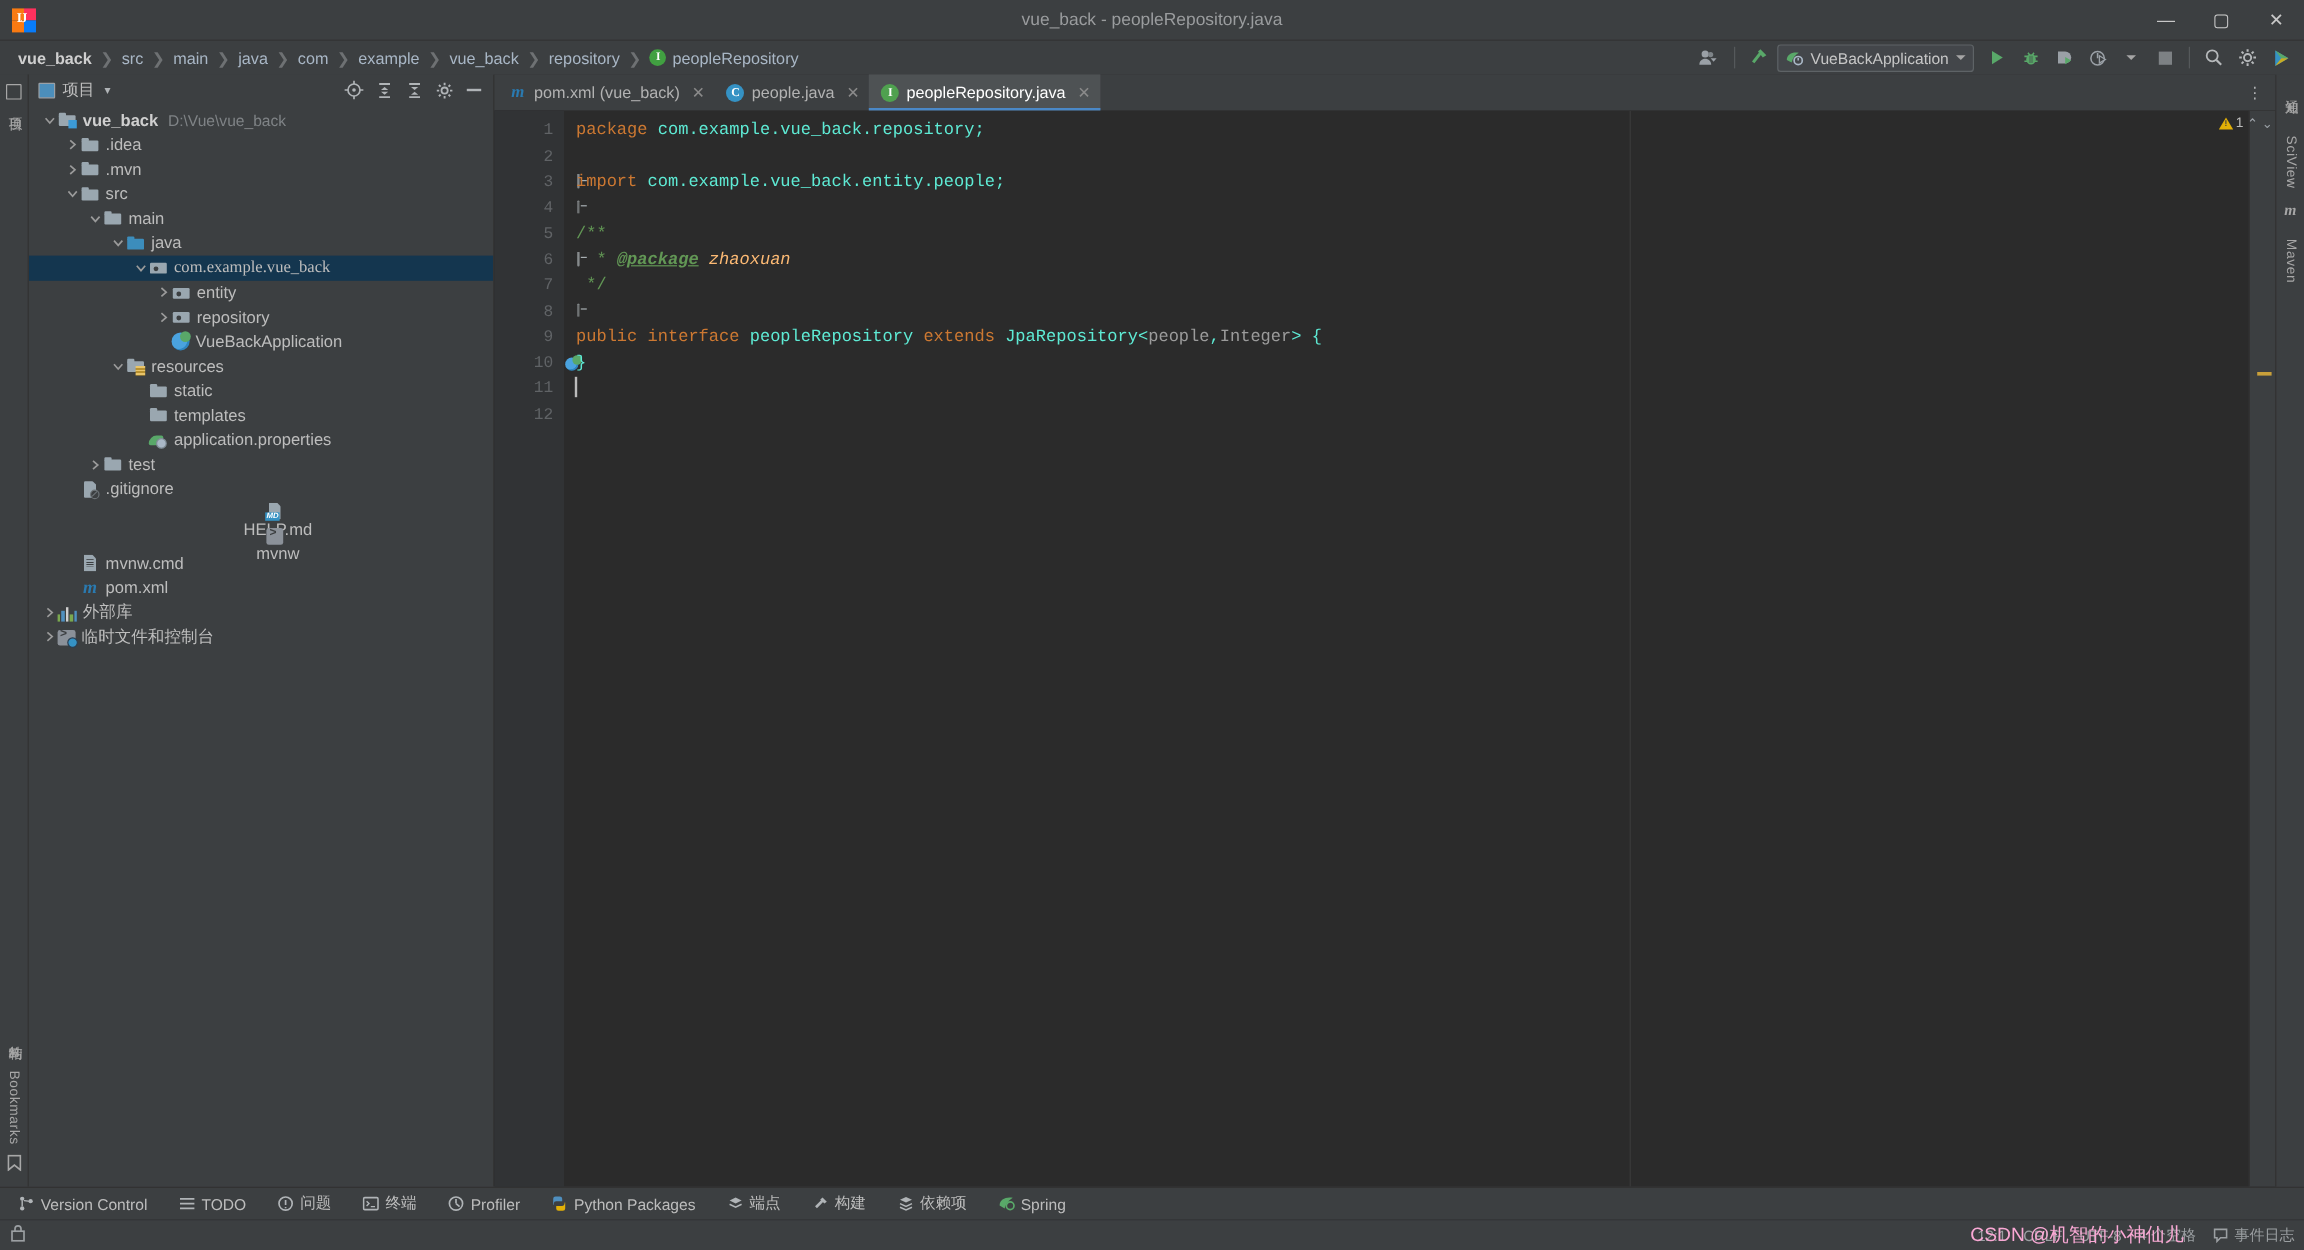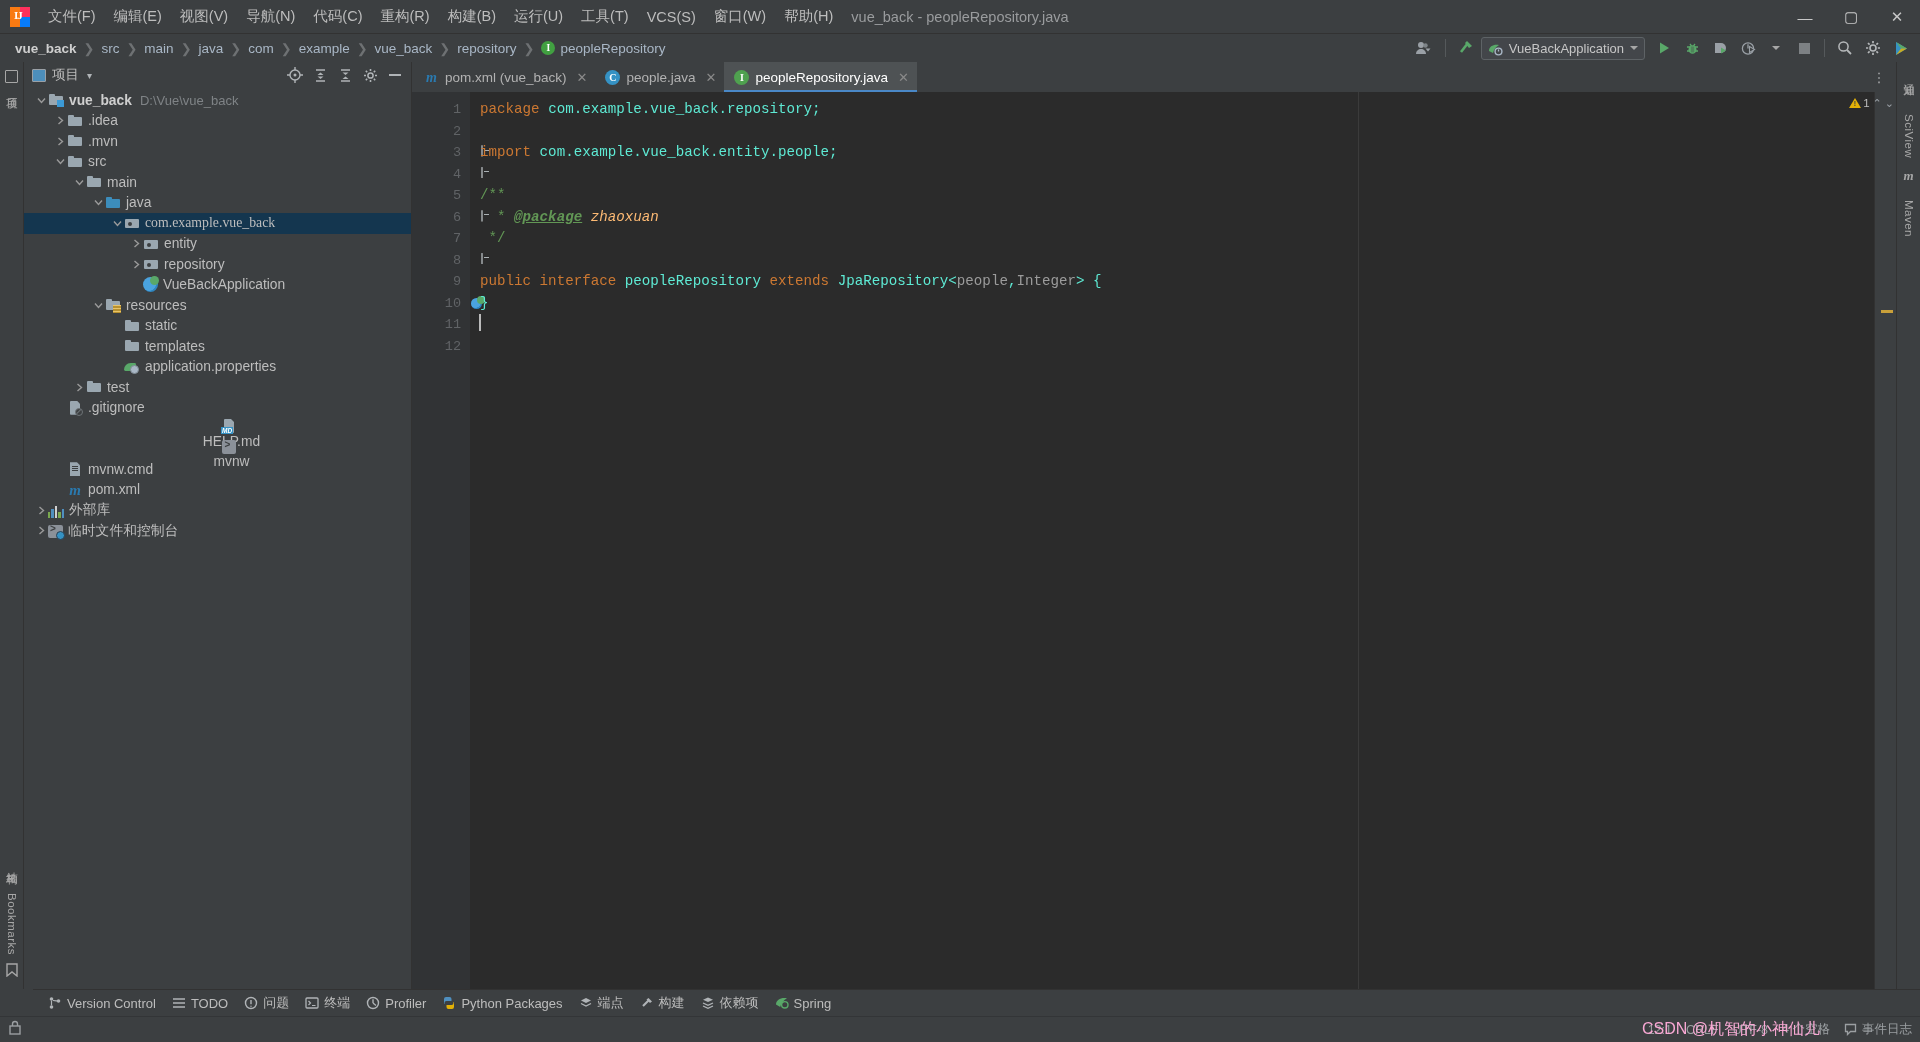--- a/index.html
+++ b/index.html
@@ -279,21 +279,21 @@
   .warn-chip { display: flex; align-items: center; gap: 2px; font-size: 11.5px; color: #bdbdbd; }
   .tri-warn { width: 0; height: 0; border-left: 6px solid transparent; border-right: 6px solid transparent;
               border-bottom: 10px solid #e2b007; position: relative; }
   .tri-warn::after { content:"!"; position:absolute; left:-1.5px; top:2px; font-size:7px; color:#3c3f41; font-weight:bold; }
   .mark-yellow { position: absolute; right: 3px; width: 12px; height: 3px; background: #c9a03a; }
   .insp-ico { width: 13px; height: 13px; color: #9aa0a6; font-size: 11px; display:flex; align-items:center; justify-content:center;}
 
   
   .bottombar {
     height: 27px; background: #3c3f41; display: flex; align-items: center; flex: none;
-    border-top: 1px solid #323232; padding-left: 8px; gap: 2px; position: relative; margin-left: 33px;
+    border-top: 1px solid #323232; padding-left: 8px; gap: 12px; position: relative;
   }
   .bb-item {
     display: flex; align-items: center; gap: 5px; padding: 2px 7px; height: 22px;
     font-size: 13px; color: #bdbdbd; white-space: nowrap; border-radius: 3px;
   }
   .bb-ico { width: 14px; height: 14px; position: relative; flex: none; color: #b0b4b7; font-size: 11px;
             display:flex; align-items:center; justify-content:center; }
   .statusbar {
     height: 26px; background: #3c3f41; display: flex; align-items: center; flex: none;
     padding: 0 8px; position: relative; border-top: 1px solid #333537;
@@ -312,34 +312,20 @@
 <div class="app">
 
   <div class="titlebar">
     <div class="app-logo">
       <span class="l1"></span>
         <span class="l2"></span>
         <span class="l3"></span>
         <span class="l4"></span>
       <span class="ij">IJ</span>
     </div>
-    <div class="menu" id="menu-host">
-        <div class="menu-item">文件(F)</div>
-        <div class="menu-item">编辑(E)</div>
-        <div class="menu-item">视图(V)</div>
-        <div class="menu-item">导航(N)</div>
-        <div class="menu-item">代码(C)</div>
-        <div class="menu-item">重构(R)</div>
-        <div class="menu-item">构建(B)</div>
-        <div class="menu-item">运行(U)</div>
-        <div class="menu-item">工具(T)</div>
-        <div class="menu-item">VCS(S)</div>
-        <div class="menu-item">窗口(W)</div>
-        <div class="menu-item">帮助(H)</div>
-      </div>
     <div class="win-title">vue_back - peopleRepository.java</div>
     <div class="win-ctrl">
       <div class="win-btn">—</div>
       <div class="win-btn">▢</div>
       <div class="win-btn close">✕</div>
     </div>
   </div>
 
   <div class="navbar">
     <div class="crumbs" id="crumb-host">

